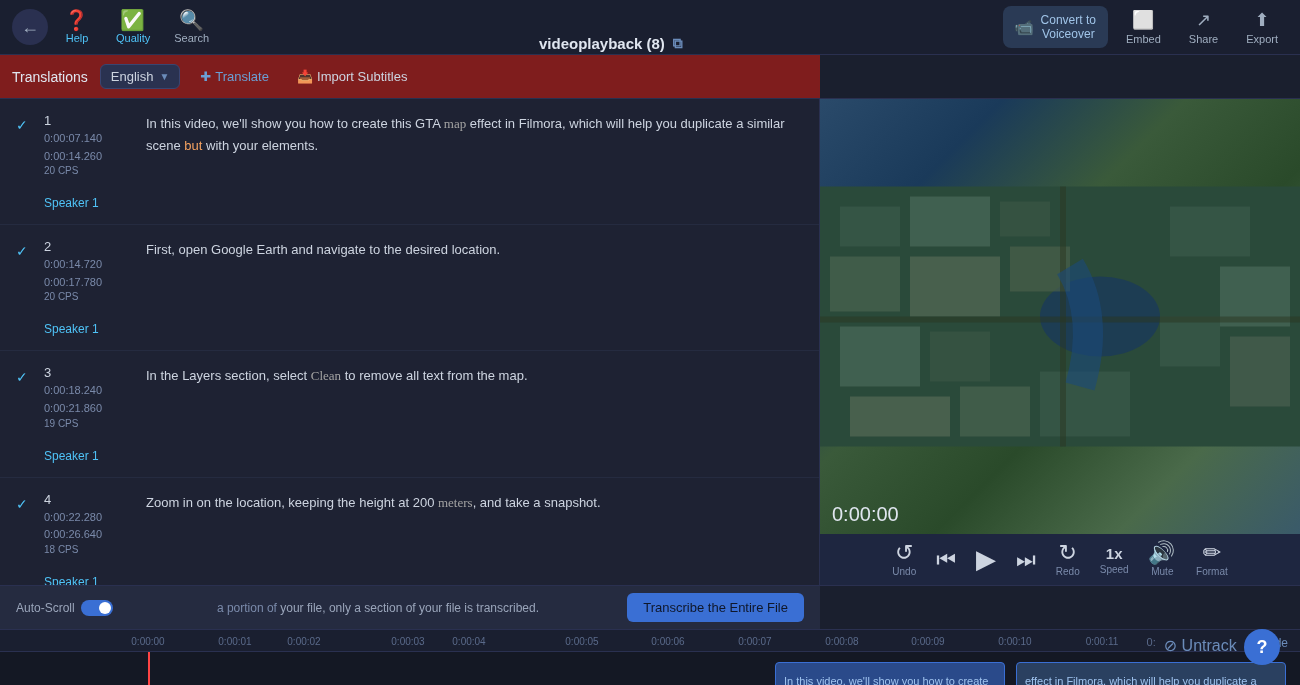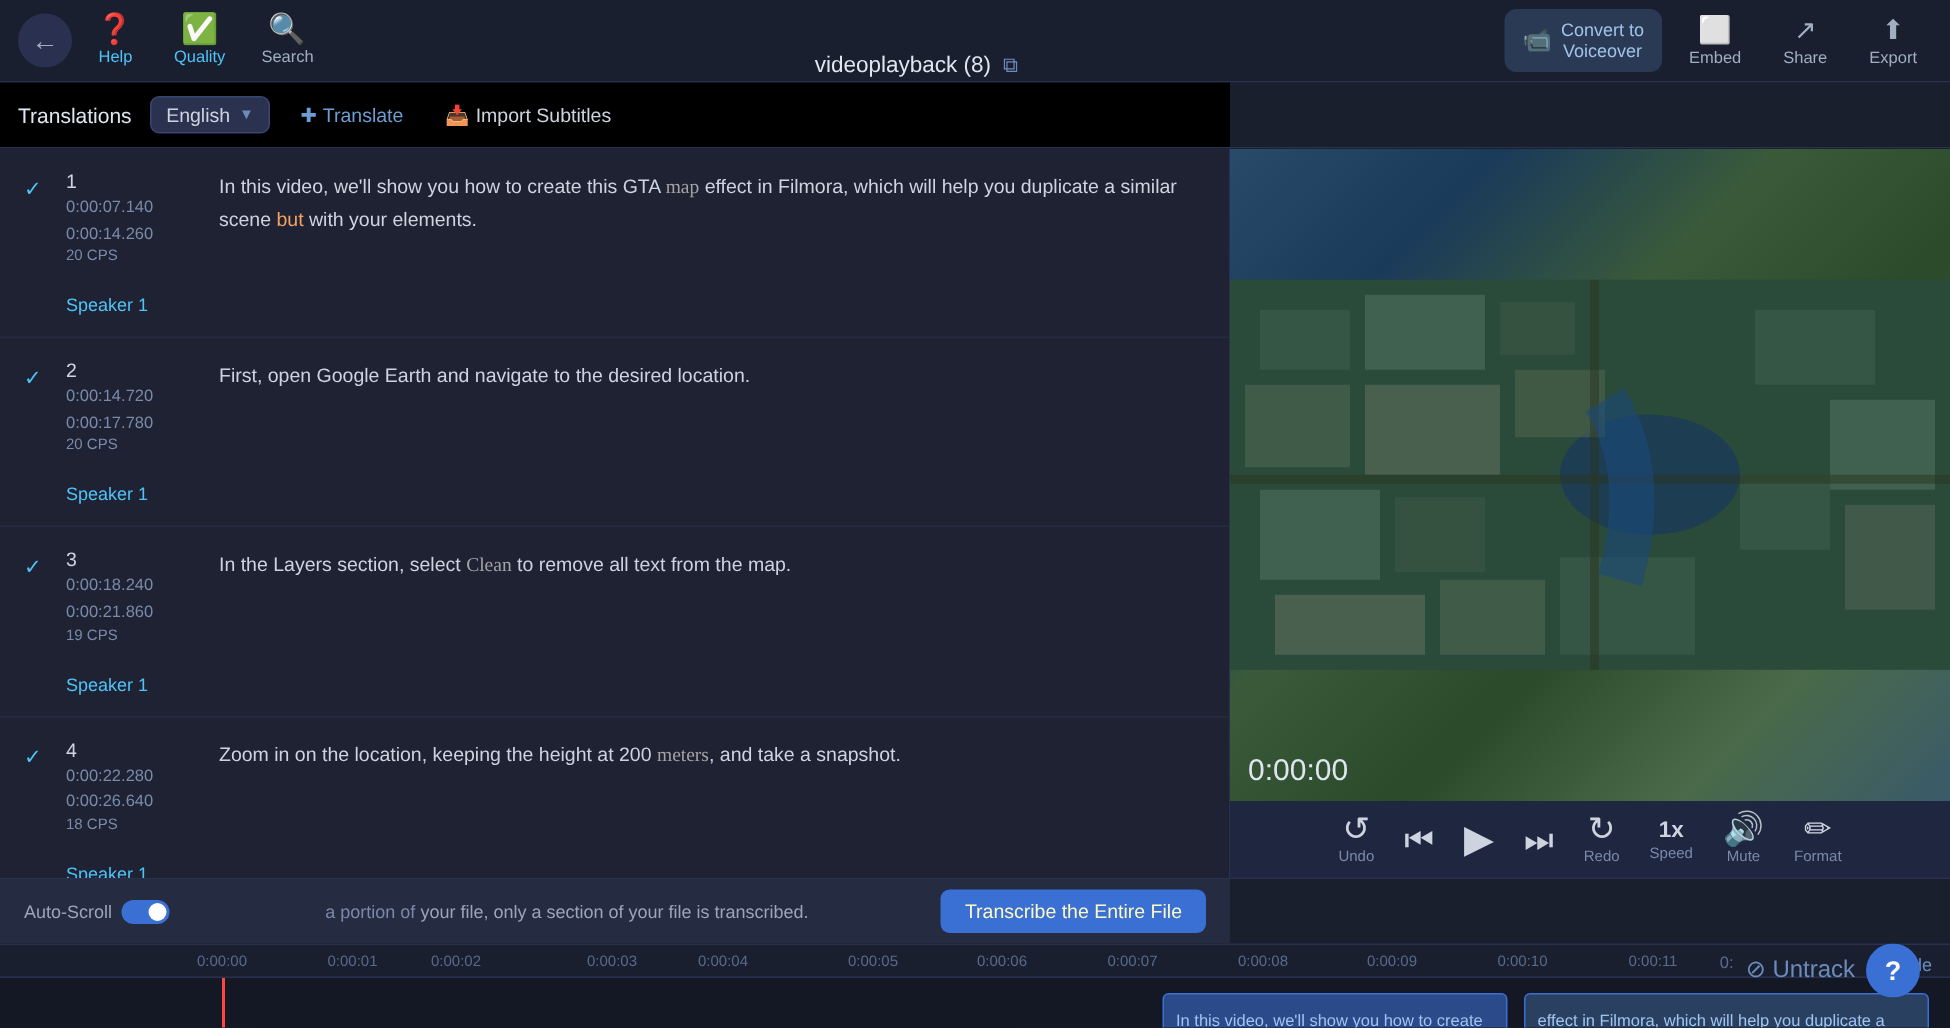--- a/index.html
+++ b/index.html
@@ -55,21 +55,21 @@
       height: 36px;
       min-width: 36px;
       padding: 0;
       font-size: 18px;
     }
     .toolbar-center {
       display: flex;
       align-items: center;
       gap: 8px;
       font-size: 15px;
-      font-weight: 400;
+      font-weight: 700;
       color: #e0e6f0;
       margin-top: 32px;
     }
     .toolbar-center .ext-link {
       color: #6b8cba;
       font-size: 14px;
       cursor: pointer;
     }
     .toolbar-right {
       display: flex;
@@ -99,21 +99,21 @@
       cursor: pointer;
       font-size: 11px;
       color: #a0aec0;
       background: transparent;
       border: none;
     }
     .icon-btn .icon { font-size: 18px; }
 
     
     .sub-header {
-      background: #000000;
+      background: #7f1d1d;
       height: 44px;
       display: flex;
       align-items: center;
       padding: 0 12px;
       gap: 12px;
       border-bottom: 1px solid #2a3050;
       width: 820px;
     }
     .sub-header-label {
       color: #e0e6f0;
@@ -302,21 +302,21 @@
     }
     .notif-text {
       font-size: 12px;
       color: #9aa5ba;
     }
     .notif-text span { color: #7a8aaa; }
     .transcribe-btn {
       background: #3a6fd4;
       border: none;
       border-radius: 6px;
-      color: #fef9c3;
+      color: #0f172a;
       padding: 7px 16px;
       font-size: 13px;
       cursor: pointer;
     }
     .auto-scroll {
       display: flex;
       align-items: center;
       gap: 6px;
       font-size: 12px;
       color: #9aa5ba;
@@ -627,21 +627,21 @@
   </div>
   <div style="flex:1; background:#1a1f2e; border-top:1px solid #2a3050;"></div>
 </div>
 
 <div class="timeline">
   <div class="timeline-ruler">
     <span class="ruler-mark" style="left:148px;">0:00:00</span>
     <span class="ruler-mark" style="left:235px;">0:00:01</span>
     <span class="ruler-mark" style="left:304px;">0:00:02</span>
     <span class="ruler-mark" style="left:408px;">0:00:03</span>
-    <span class="ruler-mark" style="left:482px;">0:00:04</span>
+    <span class="ruler-mark" style="left:469px;">0:00:04</span>
     <span class="ruler-mark" style="left:582px;">0:00:05</span>
     <span class="ruler-mark" style="left:668px;">0:00:06</span>
     <span class="ruler-mark" style="left:755px;">0:00:07</span>
     <span class="ruler-mark" style="left:842px;">0:00:08</span>
     <span class="ruler-mark" style="left:928px;">0:00:09</span>
     <span class="ruler-mark" style="left:1015px;">0:00:10</span>
     <span class="ruler-mark" style="left:1102px;">0:00:11</span>
     <div class="timeline-controls-right">
       <span style="font-size:11px;color:#5a6a8a;">0:</span>
       <span style="font-size:16px; cursor:pointer; color:#6b8cba;">⊘ Untrack</span>

